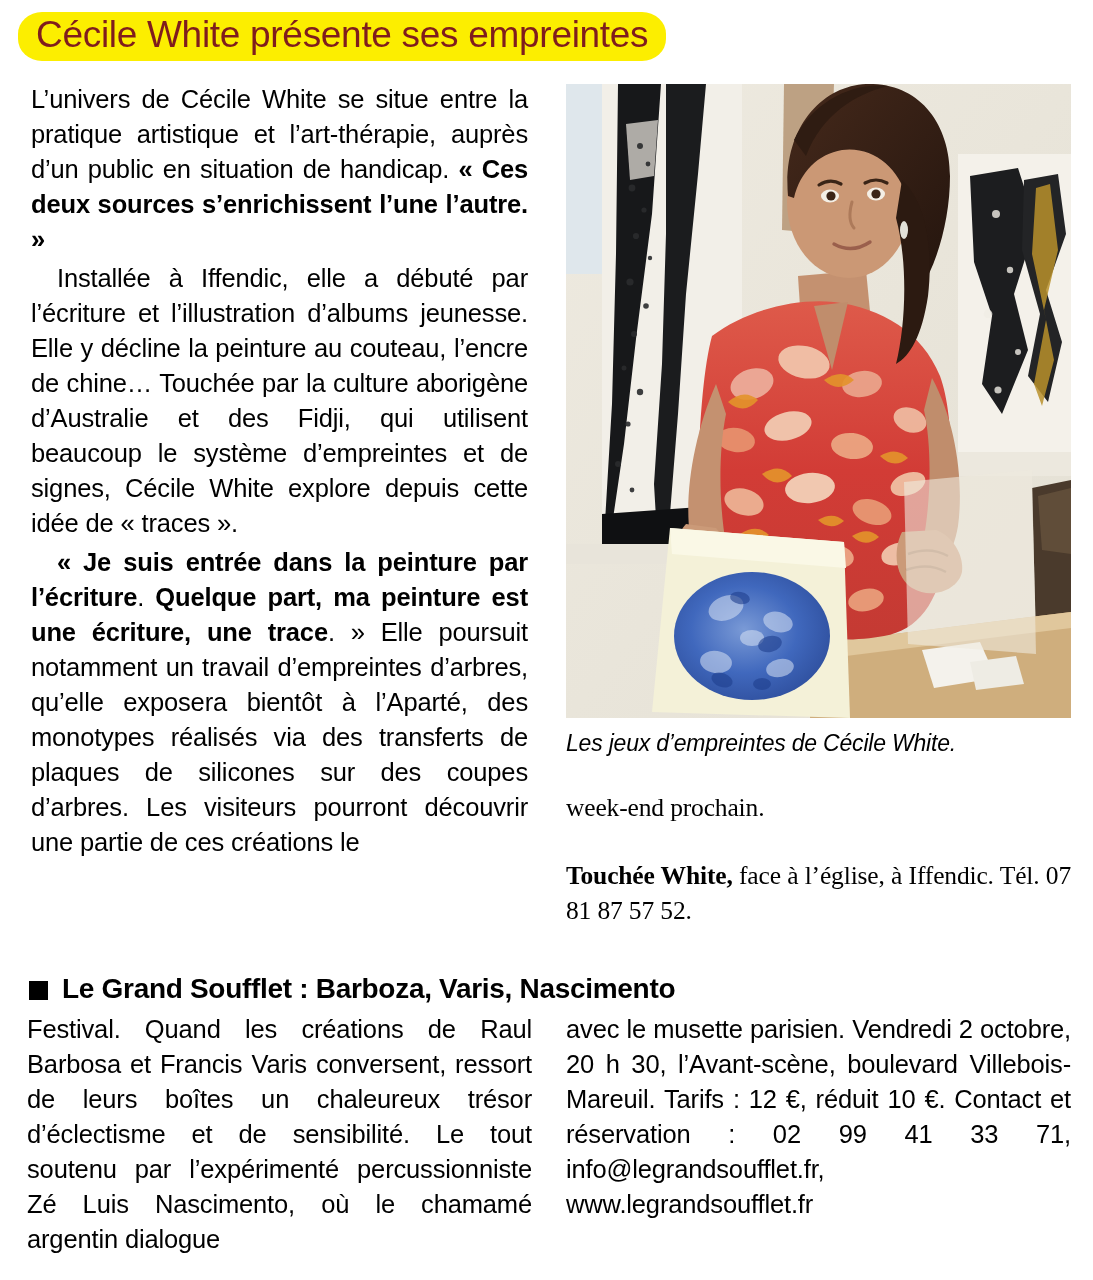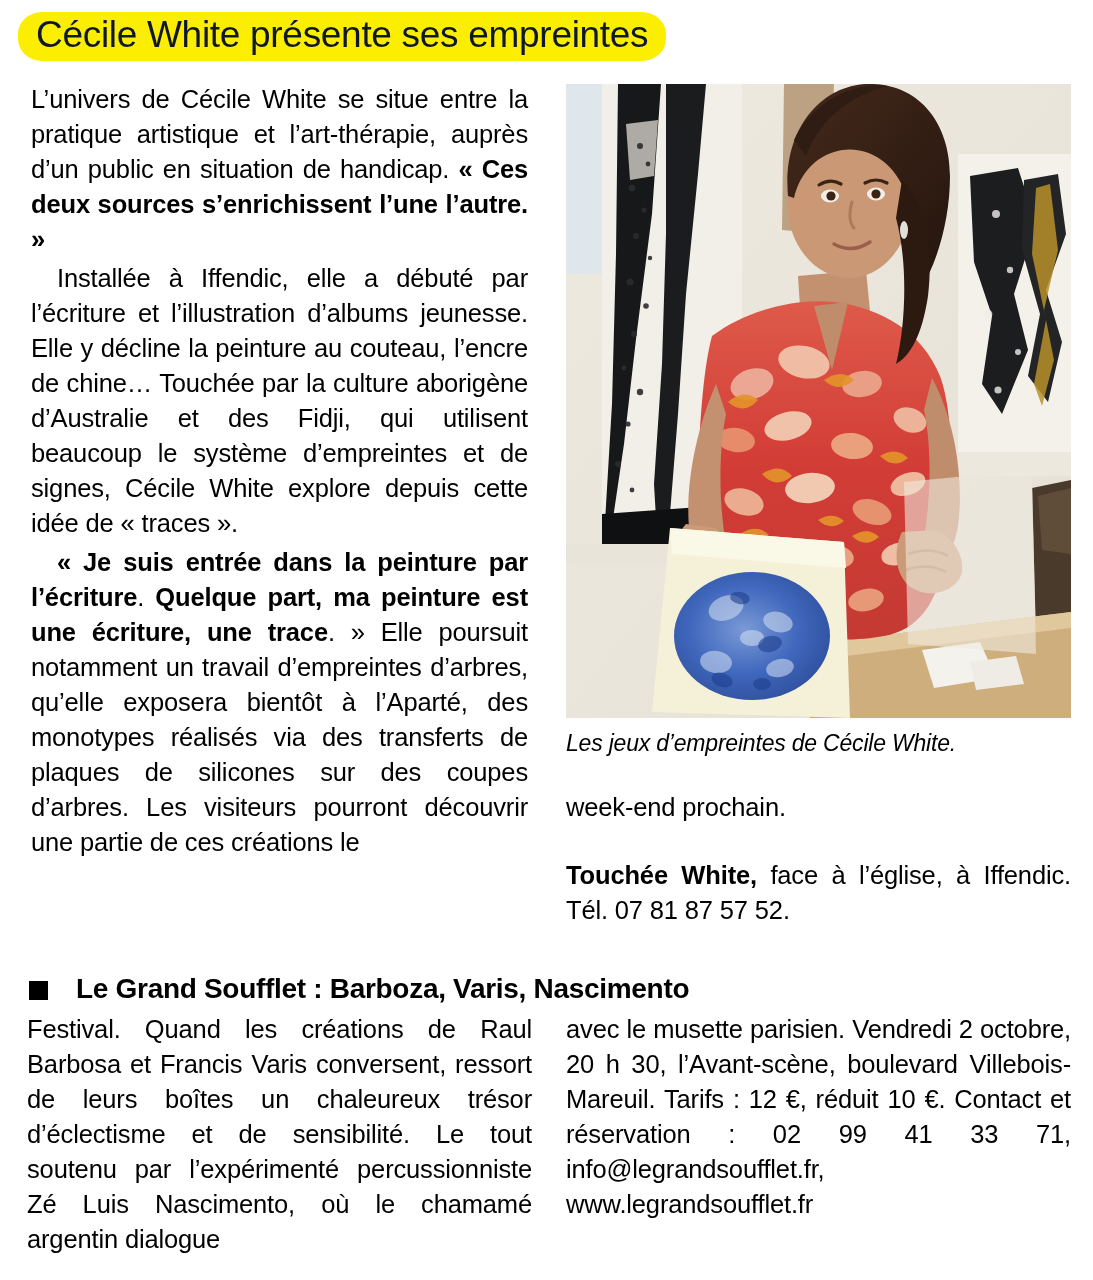--- a/index.html
+++ b/index.html
@@ -29,21 +29,21 @@
     border-radius: 24px / 22px;
     padding: 1px 18px 4px 18px;
     line-height: 44px;
     height: 44px;
     white-space: nowrap;
   }
   .headline-text {
     font-size: 37px;
     font-weight: 400;
     letter-spacing: -0.3px;
-    color: #0f172a;
+    color: #7f1d1d;
     font-family: "Liberation Sans", sans-serif;
   }
 
   
   .col-left {
     position: absolute;
     left: 27px;
     top: 78px;
     width: 505px;
   }
@@ -84,36 +84,36 @@
     font-style: italic;
     letter-spacing: -0.2px;
   }
 
   .right-tail {
     position: absolute;
     left: 566px;
     top: 790px;
     width: 505px;
   }
-  .right-tail p { margin: 0; }
+  .right-tail p { margin: 0; font-family: Liberation Serif, serif; }
   .gap { height: 33px; }
 
   
   .sub-headline {
     position: absolute;
     left: 29px;
     top: 972px;
     width: 1045px;
     font-size: 28px;
     font-weight: 700;
     letter-spacing: -0.3px;
     line-height: 34px;
     display: flex;
     align-items: center;
-    gap: 28px;
+    gap: 14px;
   }
   .bullet-square {
     display: inline-block;
     width: 19px;
     height: 19px;
     background: #000;
     flex: 0 0 auto;
     position: relative;
     top: 1px;
   }

